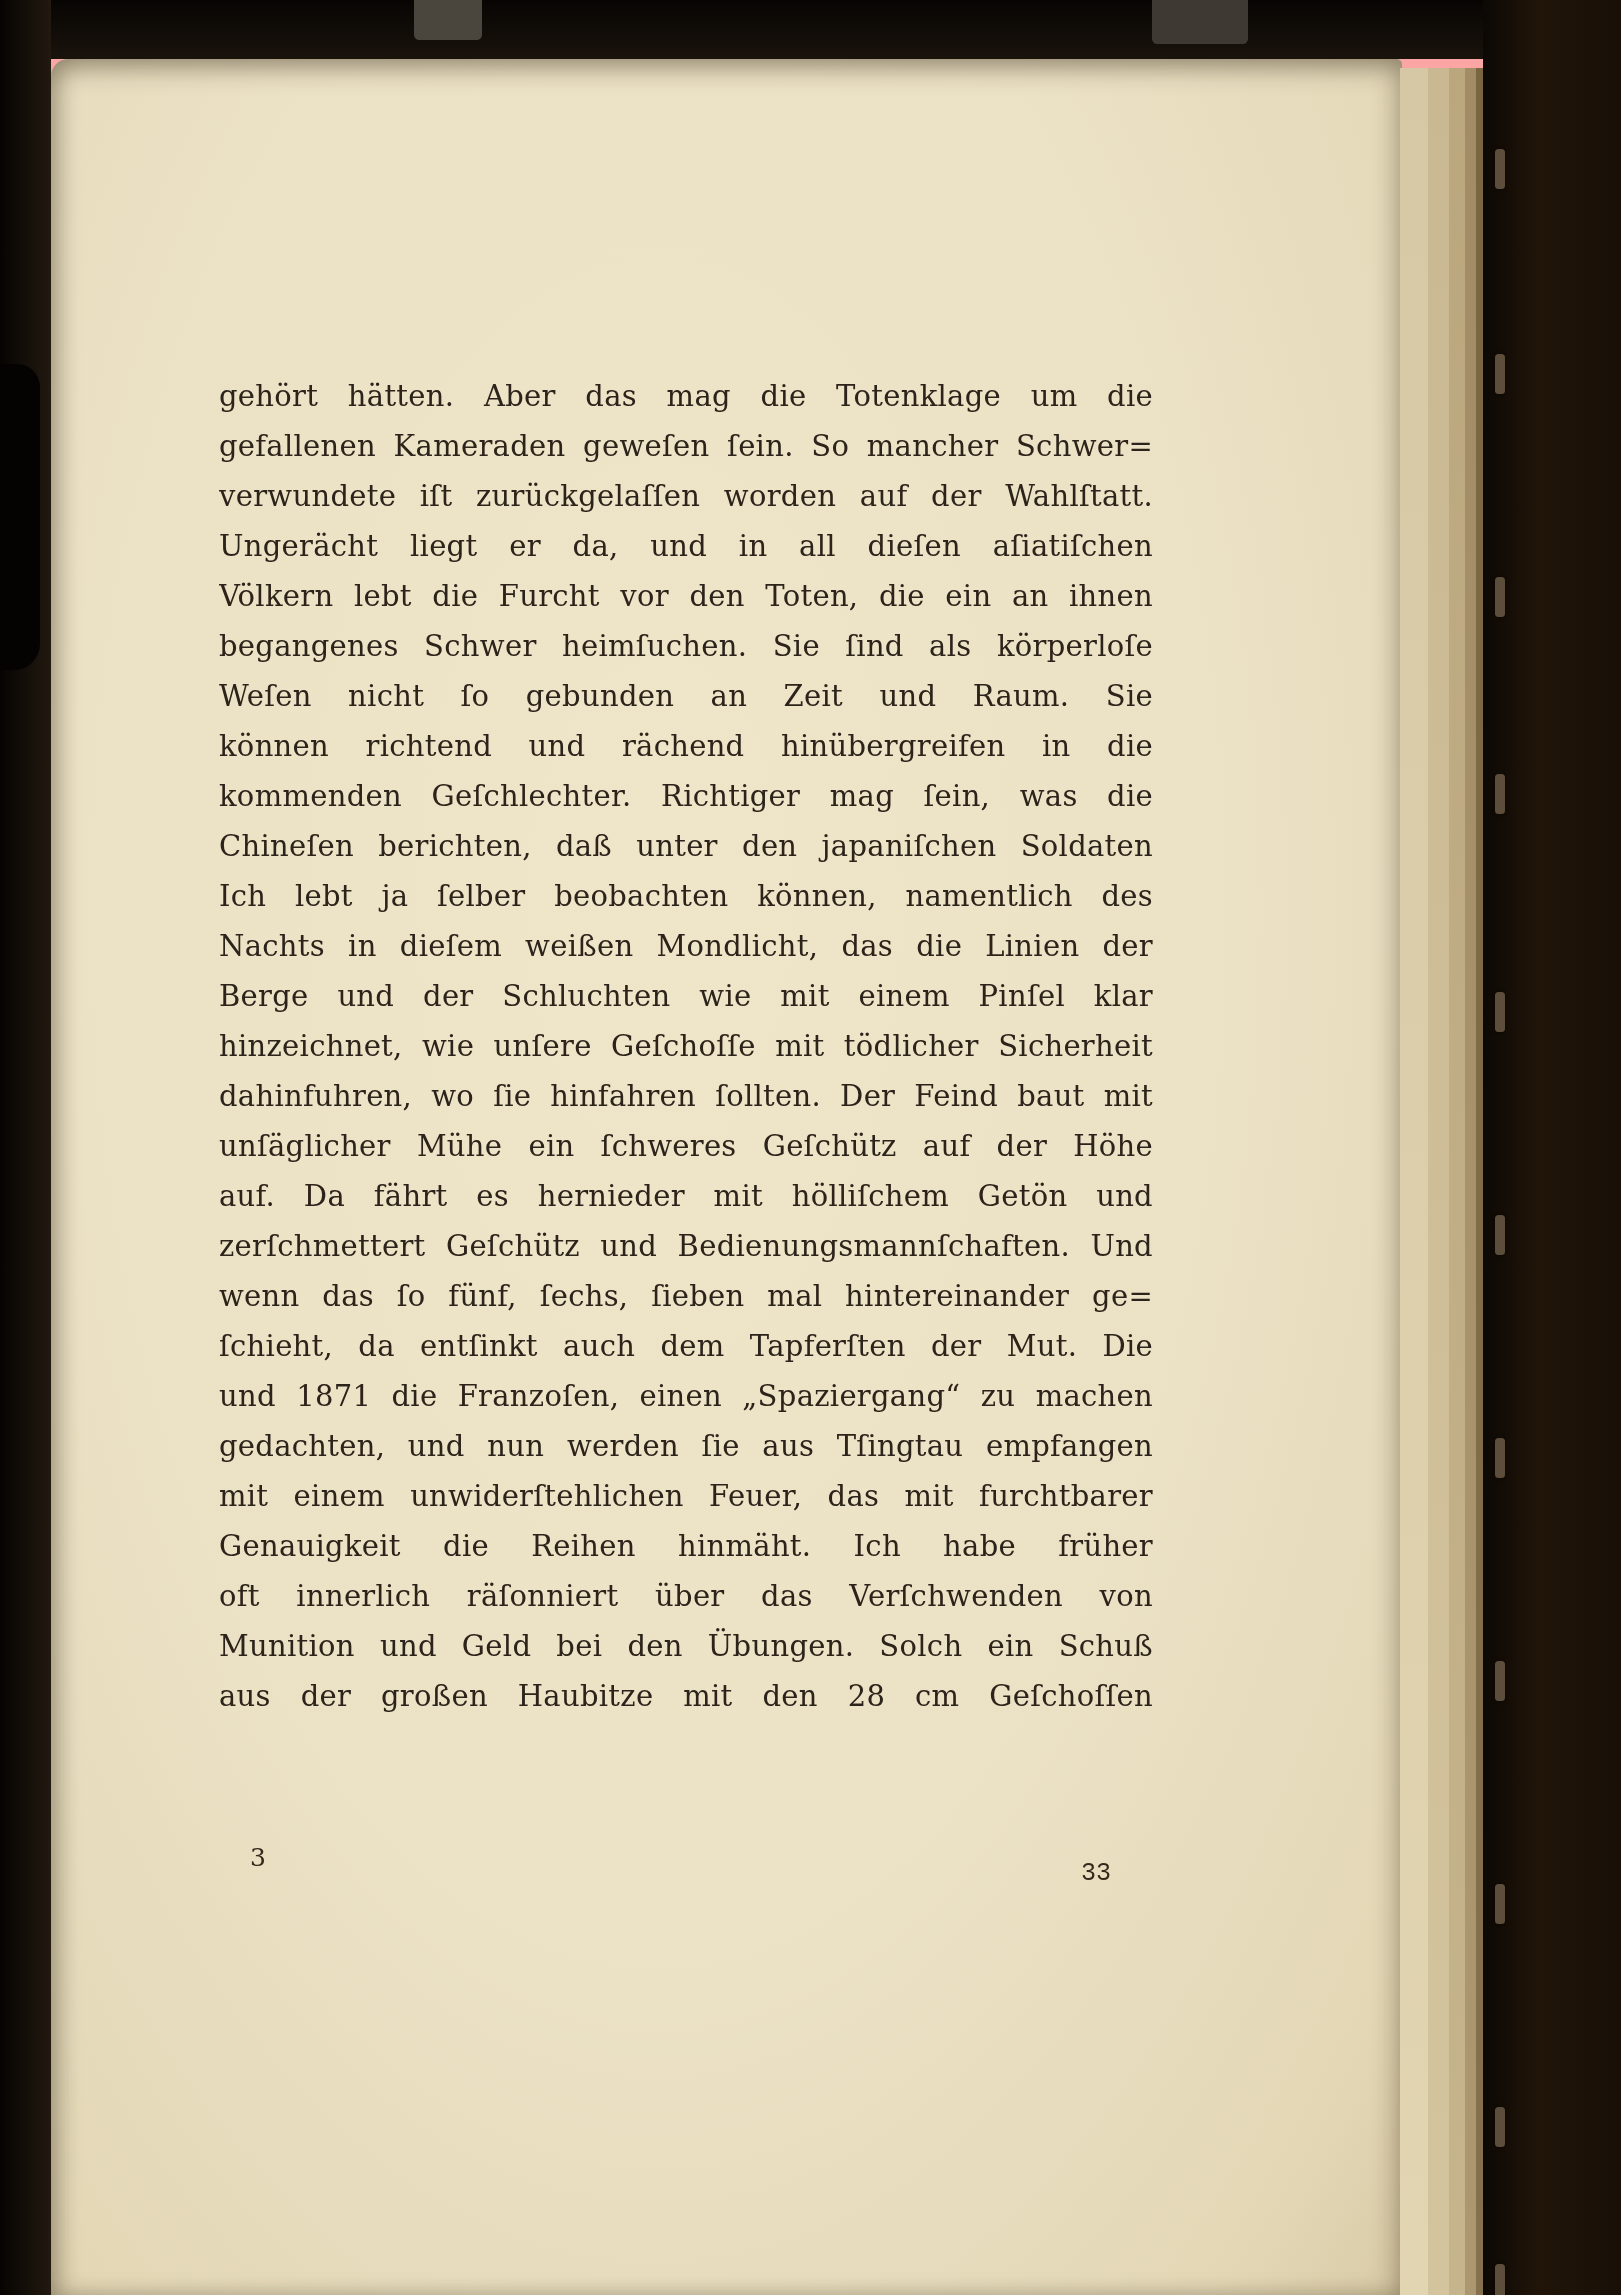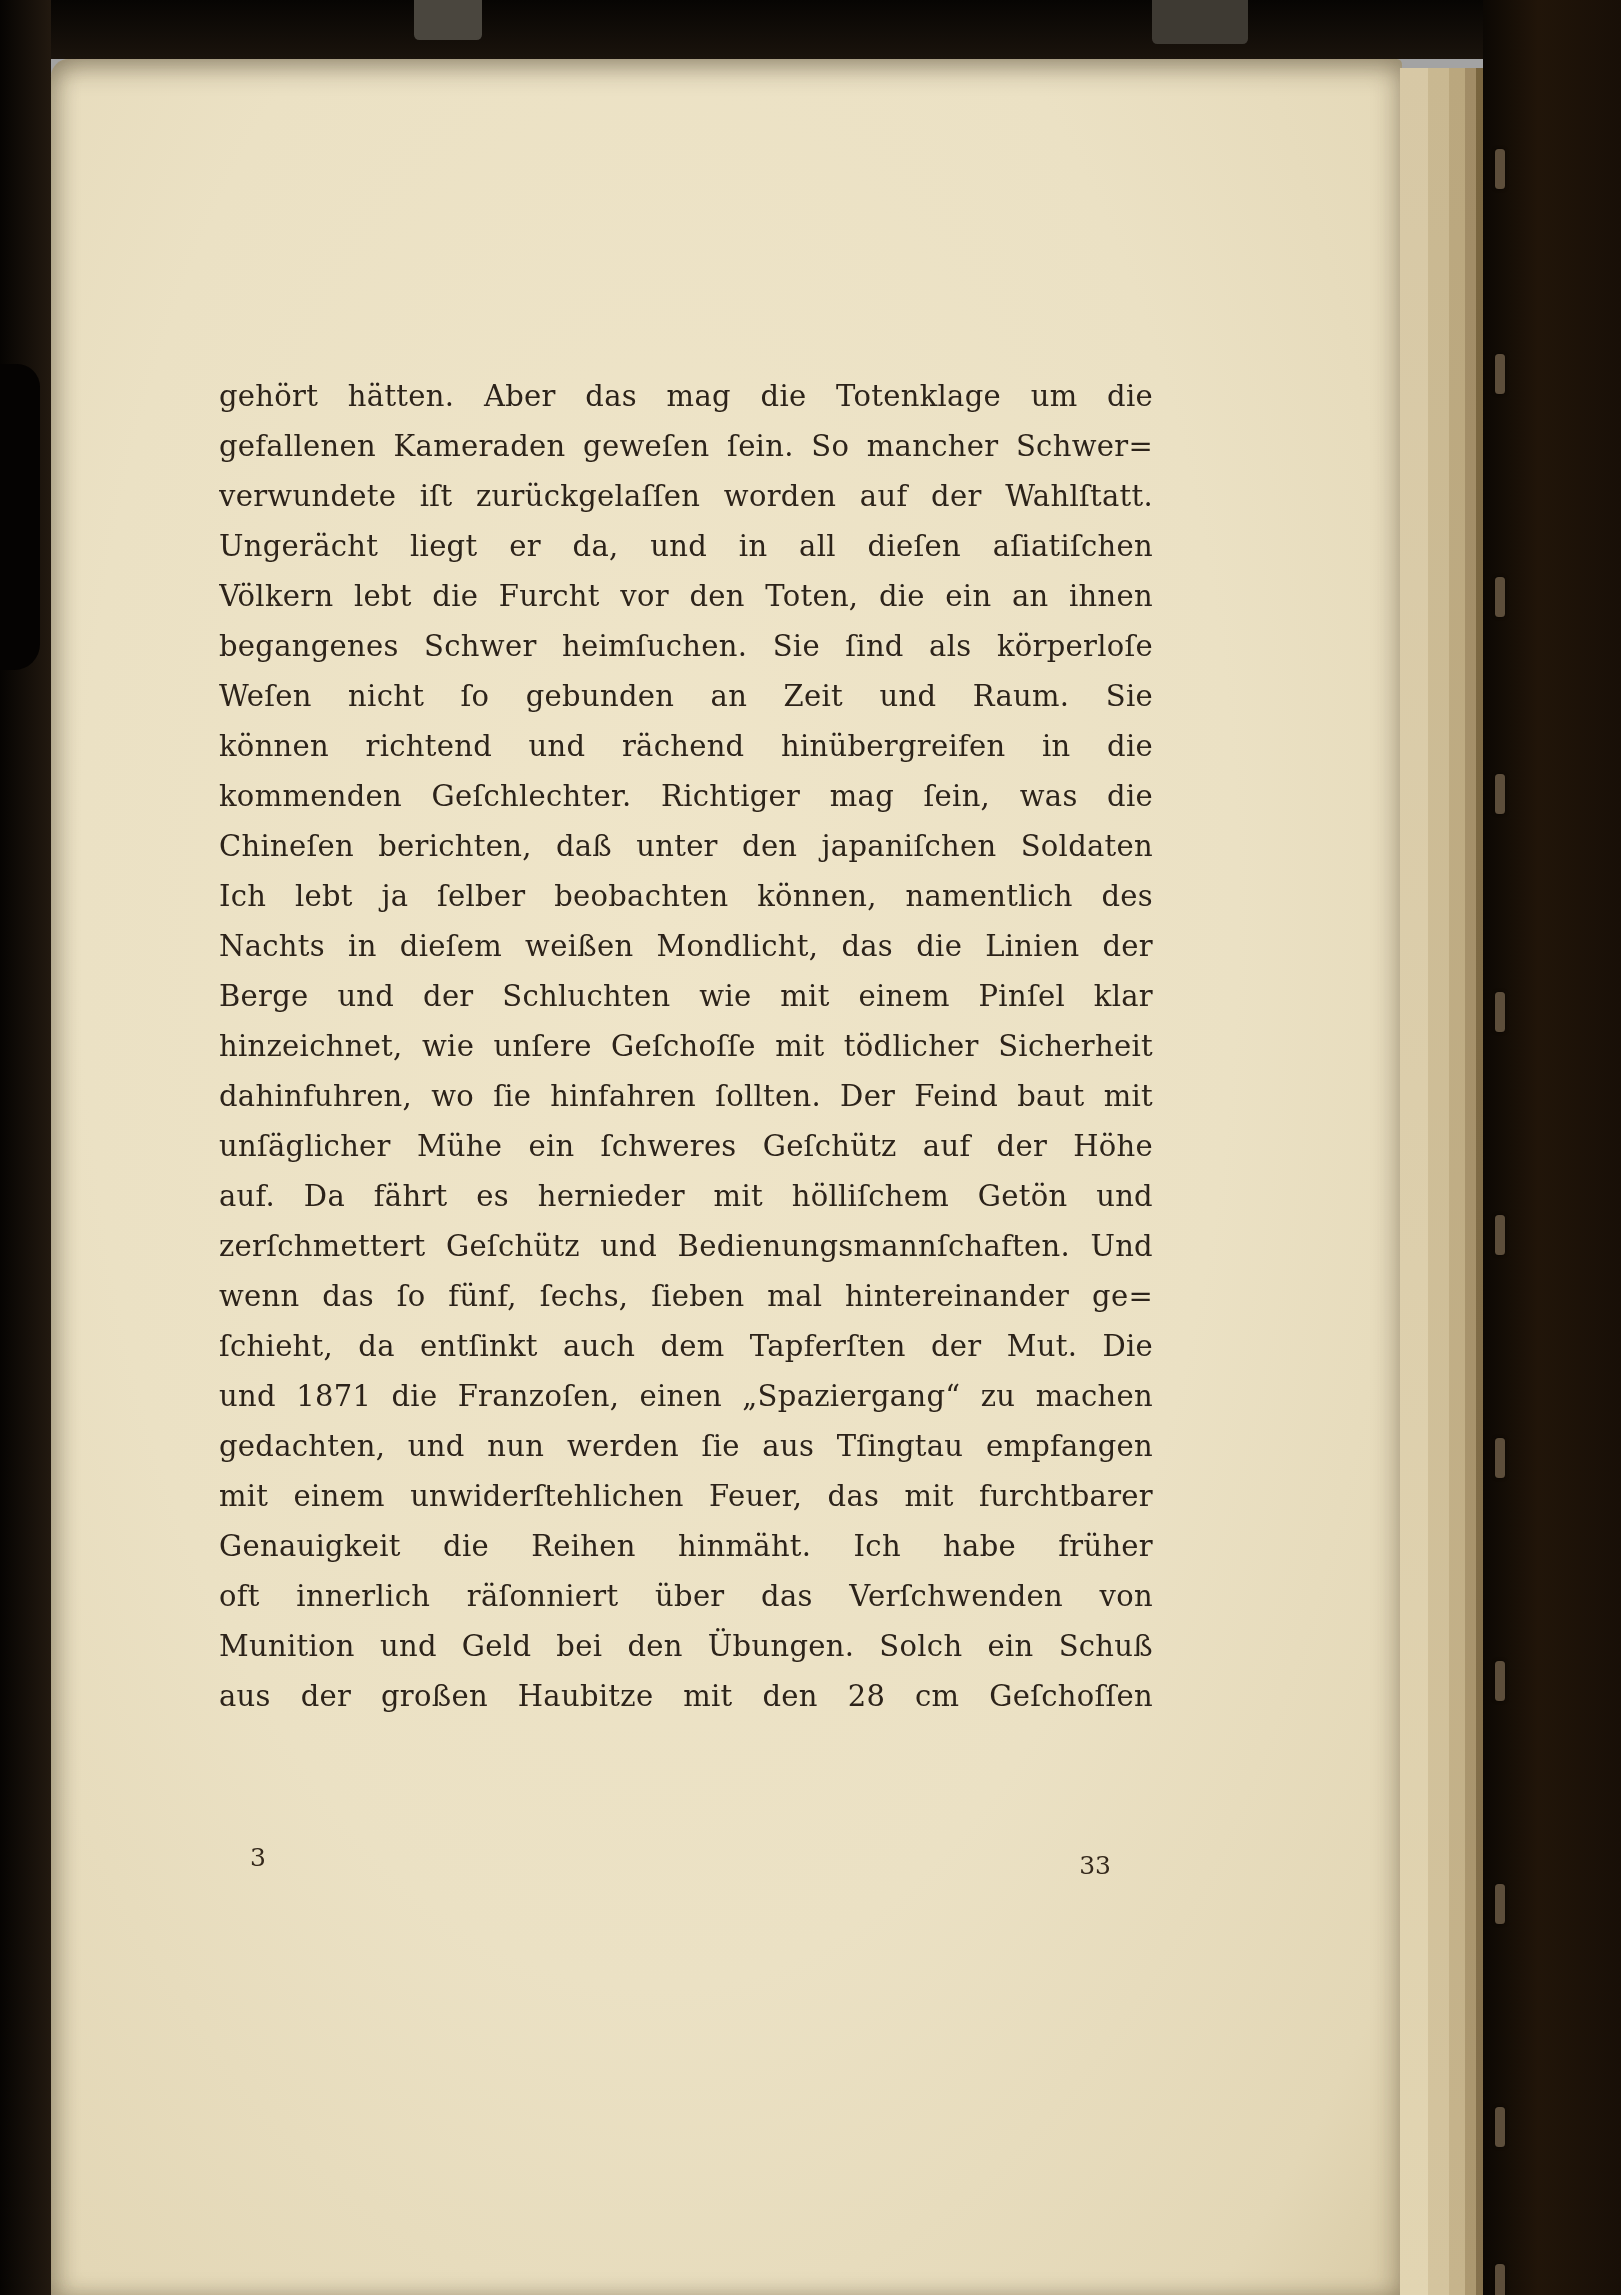--- a/index.html
+++ b/index.html
@@ -1,20 +1,20 @@
 <!DOCTYPE html>
 <html style="font-size:14px"><head>
 <meta charset="utf-8">
 <style>
   html, body { margin: 0; padding: 0; background: #0e0a06; }
   .scene {
     position: relative;
     width: 1622px;
     height: 2295px;
-    background: #a3a3a3;
+    background: #fca5a5;
     overflow: hidden;
     font-family: "DejaVu Serif", "Liberation Serif", serif;
   }
 
   
   .top-band {
     position: absolute; left: 0; top: 0; width: 100%; height: 59px;
     background: linear-gradient(#070503, #1a130c);
   }
   .top-mark-1 {
@@ -89,21 +89,21 @@
     text-align: justify;
     text-align-last: justify;
     overflow: hidden;
   }
 
   .footer {
     position: absolute; left: 219px; top: 1843px; width: 934px;
     color: #35291c; font-size: 25px;
   }
   .sig  { position: absolute; left: 31px; top: 0; }
-  .folio { position: absolute; right: 42px; top: 8px; }
+  .folio { position: absolute; right: 42px; top: 16px; font-family: Liberation Mono, monospace; }
 </style>
 </head>
 <body>
 
 <div class="scene">
 
   <div class="top-band"></div>
   <div class="top-mark-1"></div>
   <div class="top-mark-2"></div>
   <div class="left-strip"></div>

